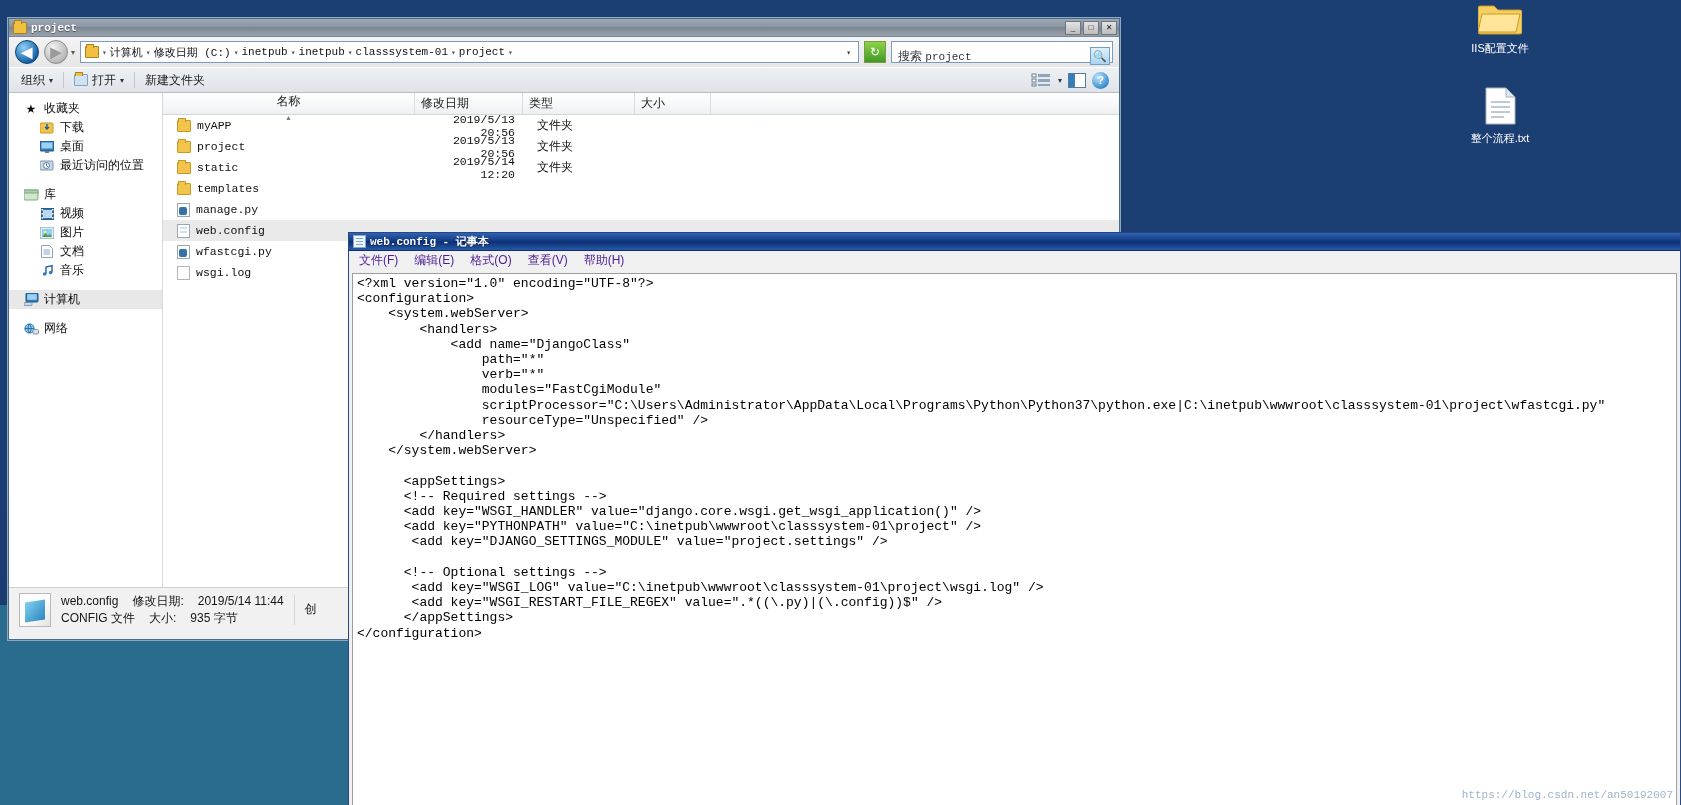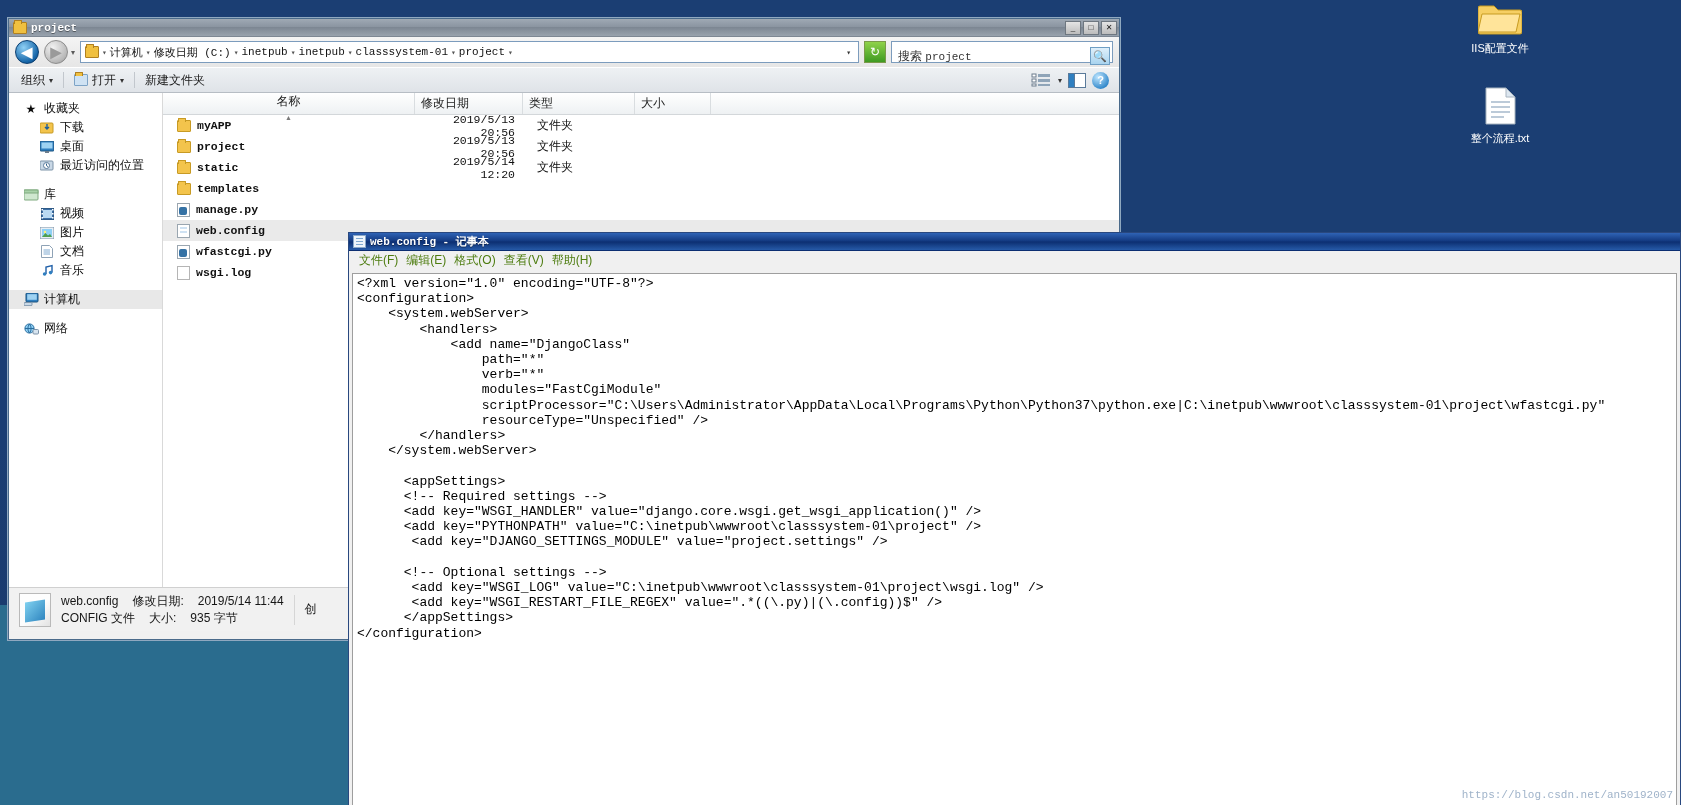--- a/index.html
+++ b/index.html
@@ -165,21 +165,21 @@
   }
   .c1 { width: 252px; flex-direction: column; }
   .c2 { width: 108px; }
   .c3 { width: 112px; }
   .c4 { width: 76px; }
   .sortcaret { font-size:7px; color:#7a7a7a; }
 
   .filerow { display:flex; align-items:center; height: 21px; font-size:12px; color:#101010; }
   .filerow.sel { background: #eaeaea; }
   .fr-name { width: 252px; display:flex; align-items:center; gap:6px; padding-left:14px;
-             font-family:"Liberation Mono", monospace; font-size:11.5px;font-weight:bold; }
+             font-family:"Liberation Mono", monospace; font-size:11.5px; }
   .fr-date { width: 108px; text-align:right; padding-right:8px; font-family:"Liberation Mono", monospace; font-size:11.5px;}
   .fr-type { width: 112px; padding-left: 14px; font-size:12px;}
   .fr-size { width: 76px; }
 
   .ic-folder { width:14px;height:12px;background:#f3c44c;border:1px solid #c79a24;border-radius:1px;position:relative; }
   .ic-folder:before{content:"";position:absolute;left:0;top:-3px;width:6px;height:3px;background:#f3c44c;border:1px solid #c79a24;border-bottom:none;border-radius:1px 1px 0 0;}
   .ic-py { width:13px;height:14px;background:#fff;border:1px solid #9aa6b0;position:relative; }
   .ic-py:after{content:"";position:absolute;left:1px;bottom:1px;width:8px;height:8px;background:#3572a5;border-radius:2px;}
   .ic-cfg { width:13px;height:14px;background:#fff;border:1px solid #9aa6b0;position:relative; }
   .ic-cfg:after{content:"";position:absolute;left:2px;top:2px;right:2px;height:2px;background:#cfe2f3;box-shadow:0 4px 0 #cfe2f3;}
@@ -211,22 +211,22 @@
     background: #f0f0f0; border: 1px solid #29487f; margin-top: 40px;
   }
   #notepad .titlebar {
     background: linear-gradient(180deg,#2f63b5 0%, #12387f 48%, #0c2e71 52%, #265aa8 100%);
     border-bottom:1px solid #0c2e71;
   }
   #notepad .titlebar .ttl { color:#ffffff; }
   .np-ico { width:13px;height:13px;background:#eef4fb;border:1px solid #8aa8c8;position:relative; }
   .np-ico:after{content:"";position:absolute;left:2px;top:2px;right:2px;height:1px;background:#7fa8cf;box-shadow:0 3px 0 #7fa8cf,0 6px 0 #7fa8cf;}
   .np-menu {
-    height: 19px; display:flex; align-items:center; gap:8px;
-    background:#f0f0f0; padding: 0 10px; font-size: 12px; color:#4d7c0f;
+    height: 19px; display:flex; align-items:center; gap:16px;
+    background:#f0f0f0; padding: 0 10px; font-size: 12px; color:#4c1d95;
   }
   .np-text {
     position:absolute; left: 3px; top: 40px; right: 3px; bottom: 3px;
     background: #ffffff; border: 1px solid #9e9e9e;
     padding: 2px 0 0 4px; overflow: hidden;
   }
   .np-text pre {
     margin: 0;
     font-family: "Liberation Mono", monospace;
     font-size: 13px; line-height: 15.2px; color: #000;

